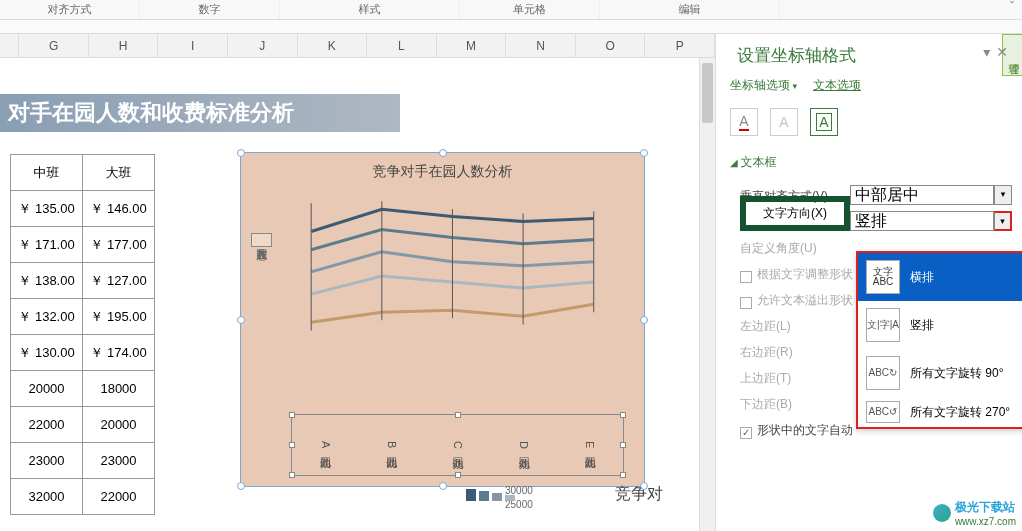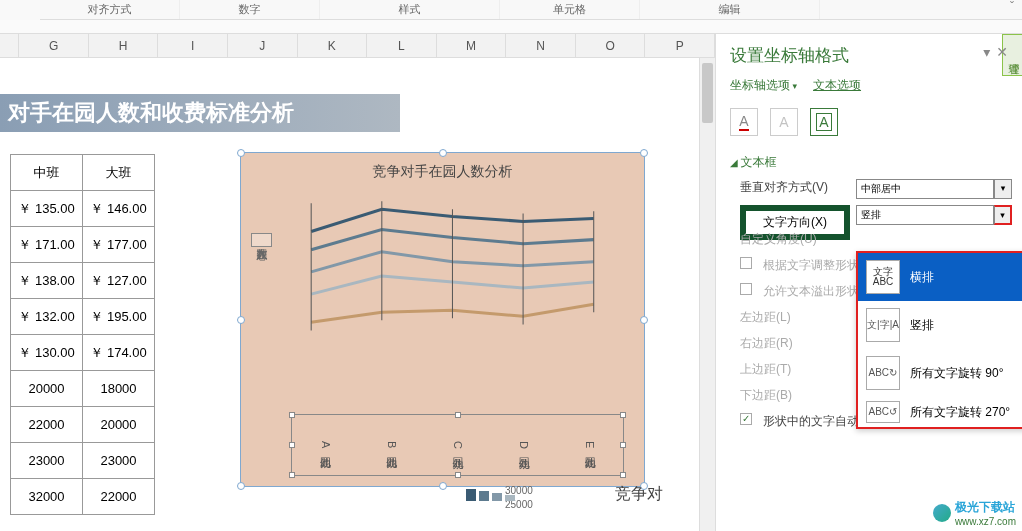--- a/index.html
+++ b/index.html
@@ -1,18 +1,18 @@
 <!DOCTYPE html>
 <html><head>
 <meta charset="utf-8">
 <style>
 * { box-sizing: border-box; margin: 0; padding: 0; }
 body { font-family: "Microsoft YaHei", sans-serif; font-size: 12px; background: #f9f9f9; overflow: hidden; width: 1022px; height: 531px; position: relative; }
 
-.ribbon-groups { display: flex; height: 20px; background: #f8f8f8; border-bottom: 1px solid #ddd; margin-left: 40px; }
+.ribbon-groups { display: flex; height: 20px; background: #f8f8f8; border-bottom: 1px solid #ddd; }
 .ribbon-group { text-align: center; color: #666; font-size: 11px; padding: 2px 0; border-right: 1px solid #eee; }
 .ribbon-group.alignment { width: 140px; }
 .ribbon-group.number { width: 140px; }
 .ribbon-group.style { width: 180px; }
 .ribbon-group.cell { width: 140px; }
 .ribbon-group.edit { width: 180px; }
 .ribbon-collapse { width: 20px; text-align: center; color: #888; cursor: pointer; margin-left: auto; }
 
 .formula-bar { height: 14px; background: #fafafa; border-bottom: 1px solid #ddd; }
 
@@ -49,50 +49,50 @@
 .small-chart-hint .bars { display:flex; gap:3px; align-items:flex-end; margin-left:6px;}
 .small-chart-hint .bars div { width:10px; background:#888;}
 .small-chart-hint .t2 { font-size: 16px; color:#444; margin-left: 100px; }
 .ylabels-small { position:absolute; top:450px; left:505px; font-size:10px; color:#666; line-height:14px;}
 
 .vscroll { position: absolute; right: 0; top: 24px; bottom: 0; width: 16px; background: #f0f0f0; border-left: 1px solid #ddd; }
 .vscroll .thumb { position: absolute; top: 5px; left: 2px; right: 2px; height: 60px; background: #c8c8c8; border-radius: 2px; }
 
 .pane { width: 307px; background: #fff; border-left: 1px solid #ddd; position: relative; }
 .pane-tab { position: absolute; top: 0; right: -2px; width: 22px; background: #e8f0e0; border: 1px solid #8bc34a; padding: 20px 2px; color: #5a8f3a; font-size: 11px; writing-mode: vertical-rl; }
-.pane-header { padding: 10px 14px 6px; }
+.pane-header { padding: 10px 21px 6px; }
 .pane-title { font-size: 17px; color: #3a7a3a; font-weight: normal; }
 .pane-close { position: absolute; top: 10px; right: 14px; display: flex; gap: 6px; color: #888; }
 .pane-close span { cursor: pointer; font-size: 14px; }
 .pane-subtabs { display: flex; gap: 16px; padding: 4px 14px; font-size: 12px; }
 .pane-subtabs .st { color: #3a7a3a; cursor: pointer; }
 .pane-subtabs .st.active { text-decoration: underline; }
 .pane-subtabs .drop::after { content: " ▾"; font-size: 9px; }
 .pane-icons { display: flex; gap: 12px; padding: 10px 14px; }
 .pane-icons .ic { width: 28px; height: 28px; border: 1px solid #ccc; display:flex; align-items:center; justify-content:center; font-size: 14px; color: #888; cursor:pointer;}
 .pane-icons .ic.active { border-color: #3a7a3a; color: #3a7a3a; }
 .pane-section-hdr { padding: 8px 14px; color: #3a7a3a; font-size: 12px; }
 .pane-section-hdr::before { content: "◢ "; font-size: 10px; }
 .form-rows { padding: 0 10px 0 24px; }
-.form-row { display: flex; align-items: flex-start; height: 26px; gap: 6px; }
+.form-row { display: flex; align-items: flex-end; height: 26px; }
 .form-row.disabled .lbl { color: #aaa; }
 .form-row .lbl { width: 110px; font-size: 12px; color: #444; }
 .form-row .ctrl { flex: 1; }
 .form-row .checkbox { width: 12px; height: 12px; border: 1px solid #aaa; display: inline-block; margin-right: 5px; vertical-align: middle; }
 .form-row .checkbox.checked::after { content: "✓"; font-size: 10px; color: #3a7a3a; position: relative; top: -3px; left: 1px; }
 .direction-row .lbl-box { border: 6px solid #14532d; padding: 3px 17px; }
 
 .dropdown-menu { position: absolute; top: 217px; left: 140px; right: -10px; border: 2px solid #e02020; background: #fff; z-index: 10; box-shadow: 0 2px 6px rgba(0,0,0,.2); }
 .dropdown-menu .opt { display: flex; align-items: center; height: 48px; padding: 0 8px; gap: 10px; cursor: pointer; }
 .dropdown-menu .opt.selected { background: #0a5fc4; color: #fff; }
 .dropdown-menu .opt .thumb { width: 34px; height: 34px; border: 1px solid #aaa; background: #fff; display:flex; align-items:center; justify-content:center; font-size:10px; color:#555; line-height:1; text-align:center; }
 .dropdown-menu .opt.selected .thumb { color: #333; }
 
 .select-wrap { position: relative; display: flex; }
-.select-wrap .sel-display { flex:1; border:1px solid #888; height:20px; line-height:18px; padding:0 4px; font-size:10px; }
+.select-wrap .sel-display { flex:1; border:1px solid #888; height:20px; line-height:18px; padding:0 4px; font-size:16px; }
 .select-wrap .sel-btn { width:18px; height:20px; border:2px solid #e02020; border-left:1px solid #888; background:#eee; text-align:center; line-height:16px; font-size:9px; cursor:pointer;}
 
 .watermark { position: absolute; bottom: 4px; right: 6px; display:flex; align-items:center; gap:4px; font-size: 12px; }
 .watermark .logo { width:18px; height:18px; border-radius:50%; background: linear-gradient(135deg,#4ac,#2a8); }
 .watermark .t1 { color:#2aa5d8; font-weight:bold; }
 .watermark .t2 { color:#3a7a3a; font-size:10px; }
 </style>
 </head>
 <body>
 

